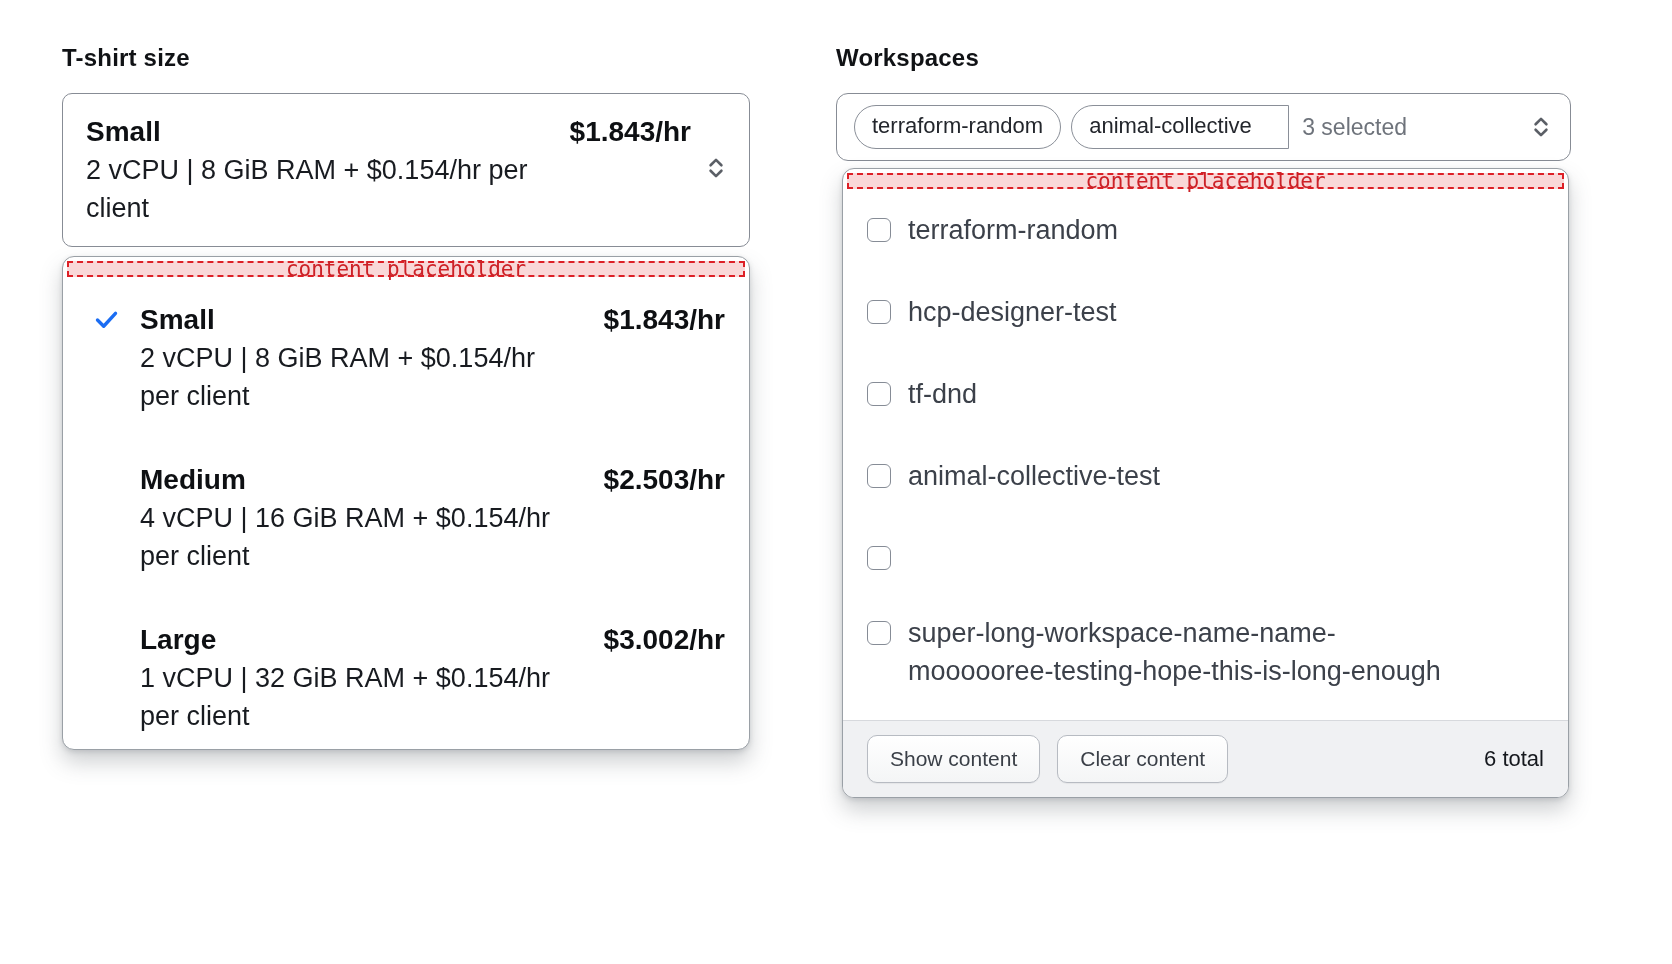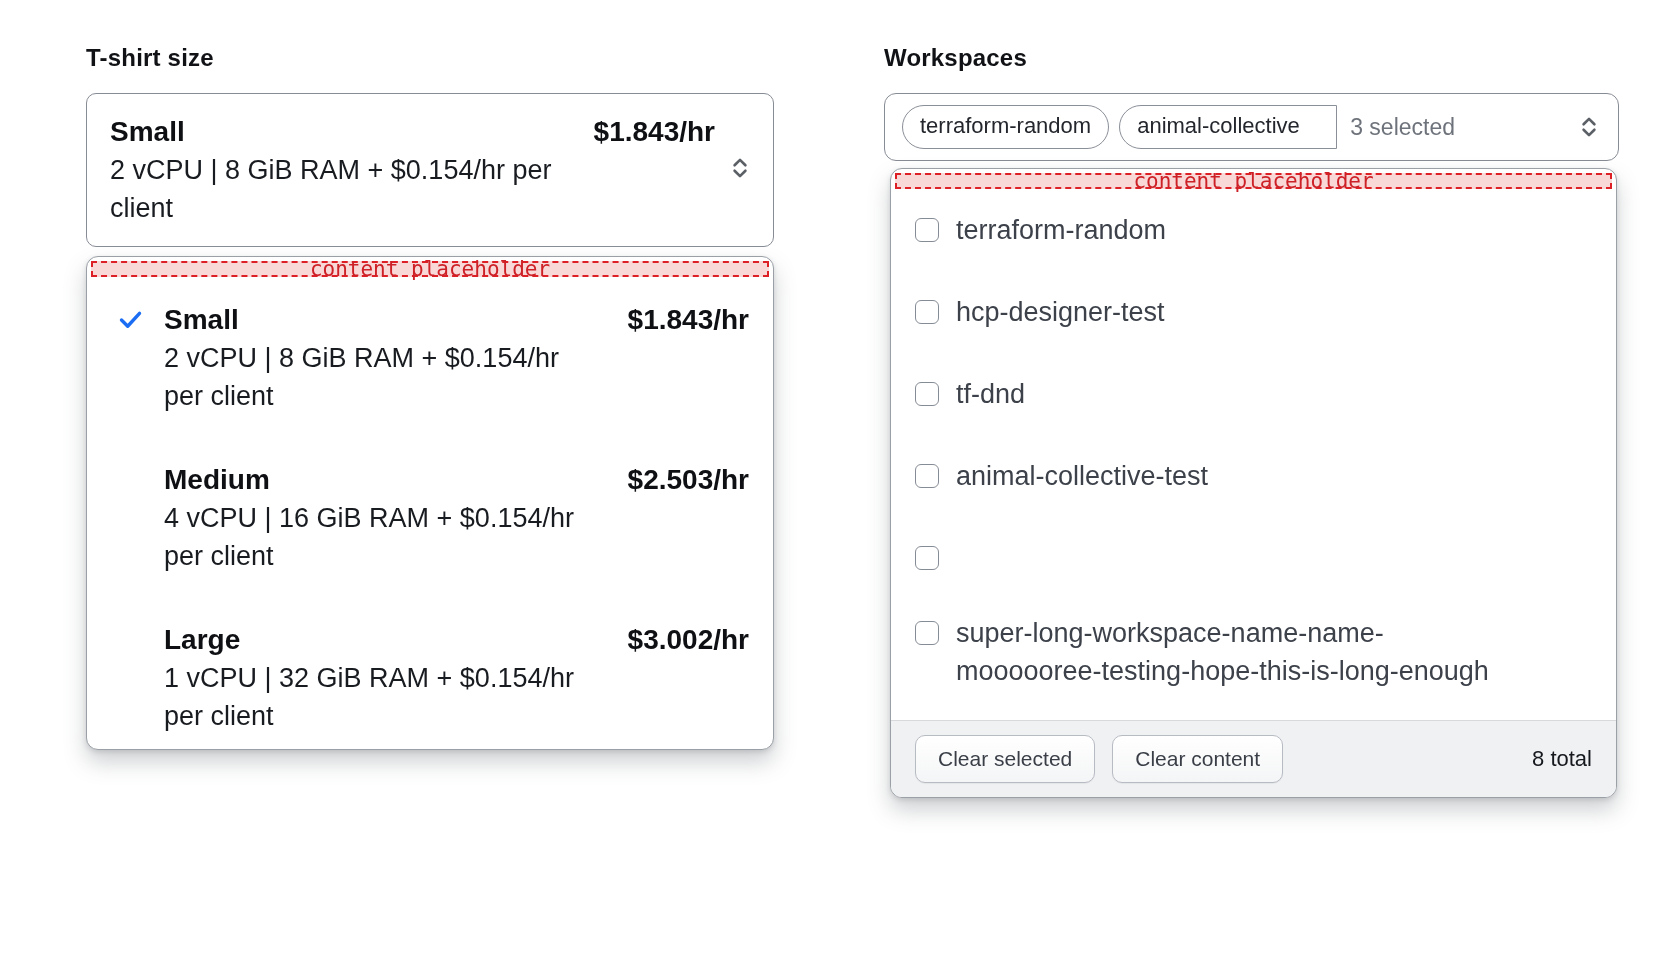--- a/index.html
+++ b/index.html
@@ -1,18 +1,18 @@
 <!DOCTYPE html>
 <html><head>
 <meta charset="utf-8">
 <style>
   * { margin:0; padding:0; box-sizing:border-box; }
   html,body { width:1672px; height:964px; background:#ffffff; overflow:hidden;
               font-family:"Liberation Sans", sans-serif; -webkit-font-smoothing:antialiased; }
-  .page { display:flex; padding:44px 0 0 62px; gap:110px;margin-left:24px; }
+  .page { display:flex; padding:44px 0 0 62px; gap:86px; }
   .col-left  { width:688px; flex:none; }
   .col-right { width:735px; flex:none; }
 
   .field-label { font-size:24px; font-weight:700; color:#101215; margin-bottom:21px; letter-spacing:.2px; }
 
   
   .select-trigger { position:relative; border:1.5px solid #878c95; border-radius:10px; background:#fff;
                     min-height:143px; padding:19px 58px 19px 23px; cursor:pointer; }
   .title-row { display:flex; justify-content:space-between; align-items:flex-start;
                font-size:28px; font-weight:700; color:#0e1013; line-height:38px; }
@@ -164,20 +164,20 @@
         <div class="ws-row">
           <span class="checkbox"></span>
         </div>
         <div class="ws-row">
           <span class="checkbox"></span>
           <span class="ws-label">super-long-workspace-name-name-moooooree-testing-hope-this-is-long-enough</span>
         </div>
       </div>
 
       <div class="ms-footer">
-        <button class="footer-btn">Clear selected</button>
+        <button class="footer-btn">Show content</button>
         <button class="footer-btn">Clear content</button>
-        <span class="total">8 total</span>
+        <span class="total">6 total</span>
       </div>
     </div>
   </div>
 
 </div>
 
 </body></html>

